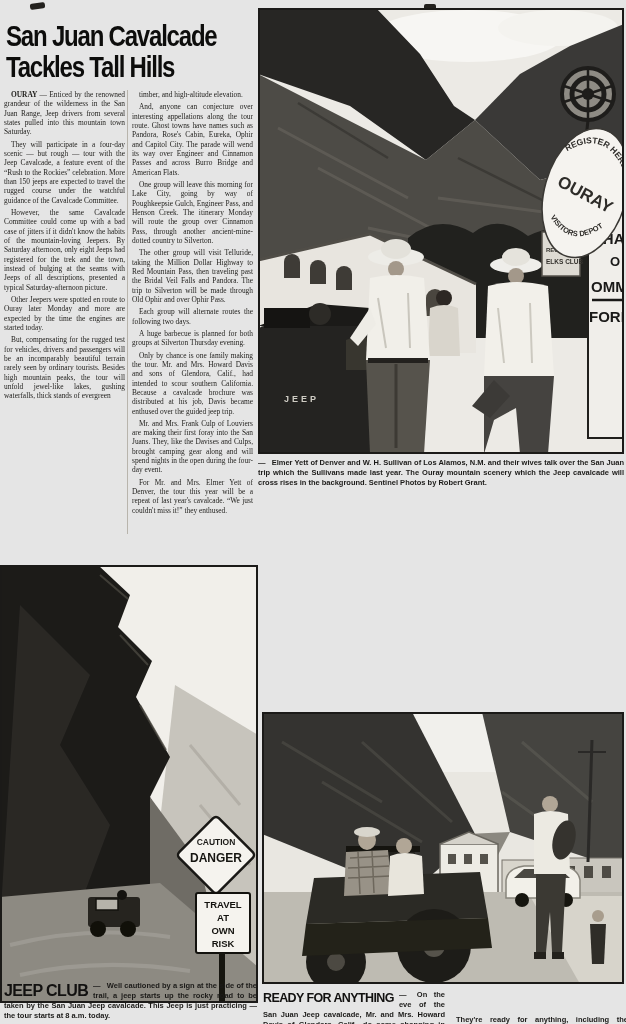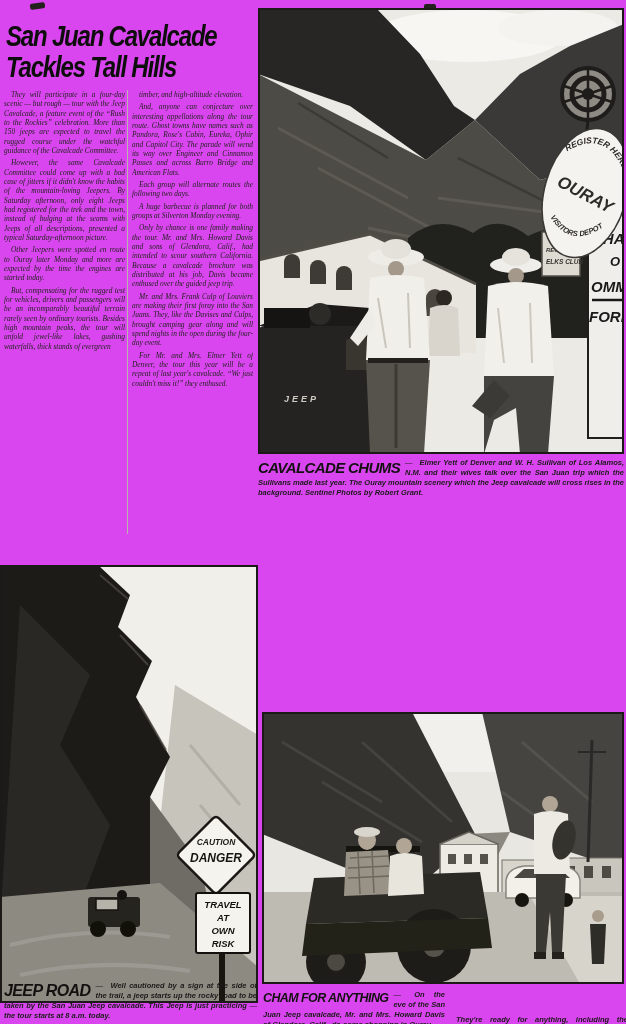--- a/index.html
+++ b/index.html
@@ -1,17 +1,17 @@
 <!DOCTYPE html>
 <html><head>
 <meta charset="utf-8">
 <style>
   html,body{margin:0;padding:0;background:#777;}
-  .page{position:relative;width:626px;height:1024px;background:#d946ef;overflow:hidden;
-        font-family:"Liberation Serif",serif;color:#1c1c1c;font-style:italic;}
+  .page{position:relative;width:626px;height:1024px;background:#e5e5e5;overflow:hidden;
+        font-family:"Liberation Serif",serif;color:#1c1c1c;}
   .speck{position:absolute;background:#23211e;border-radius:2px;}
   .headline{position:absolute;left:6px;top:20px;width:320px;
             font-family:"Liberation Sans",sans-serif;font-weight:bold;color:#0d0d0c;
             font-size:30px;line-height:31px;letter-spacing:-1.5px;
             transform:scaleX(0.8);transform-origin:left top;white-space:nowrap;}
   .col{position:absolute;top:90px;width:121px;height:444px;overflow:hidden;
        font-size:7.4px;line-height:1.26;text-align:justify;color:#242320;}
   .col p{margin:0 0 3px 0;text-indent:7px;}
   .col b{margin-right:2px;}
   .col-1{left:4px;}
@@ -36,31 +36,34 @@
 
   <div class="speck" style="left:30px;top:3px;width:15px;height:6px;transform:rotate(-8deg);"></div>
   <div class="speck" style="left:424px;top:4px;width:12px;height:8px;"></div>
 
   <div class="headline">
     <div>San Juan Cavalcade</div>
     <div>Tackles Tall Hills</div>
   </div>
 
   <div class="col col-1">
+    <p><b>OURAY</b><span>— Enticed by the renowned grandeur of the wilderness in the San Juan Range, Jeep drivers from several states pulled into this mountain town Saturday.</span></p>
     <p>They will participate in a four-day scenic — but rough — tour with the Jeep Cavalcade, a feature event of the “Rush to the Rockies” celebration. More than 150 jeeps are expected to travel the rugged course under the watchful guidance of the Cavalcade Committee.</p>
     <p>However, the same Cavalcade Committee could come up with a bad case of jitters if it didn't know the habits of the mountain-loving Jeepers. By Saturday afternoon, only eight Jeeps had registered for the trek and the town, instead of bulging at the seams with Jeeps of all descriptions, presented a typical Saturday-afternoon picture.</p>
     <p>Other Jeepers were spotted en route to Ouray later Monday and more are expected by the time the engines are started today.</p>
     <p>But, compensating for the rugged test for vehicles, drivers and passengers will be an incomparably beautiful terrain rarely seen by ordinary tourists. Besides high mountain peaks, the tour will unfold jewel-like lakes, gushing waterfalls, thick stands of evergreen</p>
   </div>
   <div class="vrule" style="left:127px;"></div>
   <div class="col col-2">
     <p>timber, and high-altitude elevation.</p>
     <p>And, anyone can conjecture over interesting appellations along the tour route. Ghost towns have names such as Pandora, Rose's Cabin, Eureka, Ophir and Capitol City. The parade will wend its way over Engineer and Cinnamon Passes and across Burro Bridge and American Flats.</p>
+    <p>One group will leave this morning for Lake City, going by way of Poughkeepsie Gulch, Engineer Pass, and Henson Creek. The itinerary Monday will route the group over Cinnamon Pass, through another ancient-mine-dotted country to Silverton.</p>
+    <p>The other group will visit Telluride, taking the Million Dollar Highway to Red Mountain Pass, then traveling past the Bridal Veil Falls and Pandora. The trip to Silverton will be made through Old Ophir and over Ophir Pass.</p>
     <p>Each group will alternate routes the following two days.</p>
-    <p>A huge barbecue is planned for both groups at Silverton Monday evening.</p>
+    <p>A huge barbecue is planned for both groups at Silverton Thursday evening.</p>
     <p>Only by chance is one family making the tour. Mr. and Mrs. Howard Davis and sons of Glendora, Calif., had intended to scour southern California. Because a cavalcade brochure was distributed at his job, Davis became enthused over the guided jeep trip.</p>
     <p>Mr. and Mrs. Frank Culp of Louviers are making their first foray into the San Juans. They, like the Davises and Culps, brought camping gear along and will spend nights in the open during the four-day event.</p>
     <p>For Mr. and Mrs. Elmer Yett of Denver, the tour this year will be a repeat of last year's cavalcade. “We just couldn't miss it!” they enthused.</p>
   </div>
 
   <div class="photo" style="left:258px;top:8px;">
     <svg width="366" height="446" viewBox="0 0 366 446">
       <defs>
         <path id="arcTop" d="M 291 158 Q 327 110 363 160" fill="none"></path>
         <path id="arcBottom" d="M 288 204 Q 327 258 364 198" fill="none"></path>
@@ -145,21 +148,20 @@
         <text x="327" y="192" text-anchor="middle" class="sign-text" font-size="17" fill="#2e2c29" transform="rotate(12 327 187)">OURAY</text>
         <text font-size="7.5" class="sign-text" fill="#2e2c29">
           <textPath href="#arcBottom" startOffset="50%" text-anchor="middle">VISITORS DEPOT</textPath>
         </text>
       </g>
       <rect x="1" y="1" width="364" height="444" fill="none" stroke="#1b1a18" stroke-width="2"></rect>
     </svg>
   </div>
 
   <div class="caption" style="left:258px;top:458px;width:366px;">
-    <span class="cap-lead big">CAVALCADE CHUMS</span>
     <span class="cap-dash">—</span>
     <span>Elmer Yett of Denver and W. H. Sullivan of Los Alamos, N.M. and their wives talk over the San Juan trip which the Sullivans made last year. The Ouray mountain scenery which the Jeep cavalcade will cross rises in the background. Sentinel Photos by Robert Grant.</span>
   </div>
 
   <div class="photo" style="left:0;top:565px;">
     <svg width="258" height="438" viewBox="0 0 258 438">
       <rect width="258" height="438" fill="#f1efea"></rect>
       <polygon points="175,120 258,170 258,438 140,438" fill="#c7c4bc"></polygon>
       <path d="M190,180 L240,240 M200,240 L250,300 M185,300 L235,370" stroke="#a5a29a" stroke-width="3" fill="none" opacity="0.6"></path>
       <g>
@@ -191,21 +193,21 @@
         <text x="223" y="356" text-anchor="middle" class="sign-text" font-size="9.5" fill="#14130f">AT</text>
         <text x="223" y="369" text-anchor="middle" class="sign-text" font-size="9.5" fill="#14130f">OWN</text>
         <text x="223" y="382" text-anchor="middle" class="sign-text" font-size="9.5" fill="#14130f">RISK</text>
       </g>
       <rect x="219" y="388" width="6" height="50" fill="#16150f"></rect>
       <rect x="1" y="1" width="256" height="436" fill="none" stroke="#1b1a18" stroke-width="2"></rect>
     </svg>
   </div>
 
   <div class="caption" style="left:4px;top:981px;width:253px;">
-    <span class="cap-lead bigger">JEEP ROAD</span>
+    <span class="cap-lead bigger">JEEP CLUB</span>
     <span class="cap-dash">—</span>
     <span>Well cautioned by a sign at the side of the trail, a jeep starts up the rocky road to be taken by the San Juan Jeep cavalcade. This Jeep is just practicing — the tour starts at 8 a.m. today.</span>
   </div>
 
   <div class="photo" style="left:262px;top:712px;">
     <svg width="362" height="272" viewBox="0 0 362 272">
       <rect width="362" height="272" fill="#e9e7e1"></rect>
       <rect width="362" height="60" fill="#f1f0ec"></rect>
       <g>
         <path d="M0,0 L150,0 L214,124 L148,182 L0,122 Z" fill="#343330"></path>
@@ -260,21 +262,21 @@
         <path d="M84,140 L126,138 L130,182 L82,184 Z" fill="#989287"></path>
         <path d="M88,146 L126,144 M86,156 L128,154 M86,166 L128,164 M96,140 L98,182 M110,139 L112,181" stroke="#6d675c" stroke-width="1.5" fill="none"></path>
         <circle cx="142" cy="134" r="8" fill="#b1a696"></circle>
         <path d="M128,144 Q142,138 160,144 L162,182 L126,184 Z" fill="#e8e5dc"></path>
       </g>
       <rect x="1" y="1" width="360" height="270" fill="none" stroke="#1b1a18" stroke-width="2"></rect>
     </svg>
   </div>
 
   <div class="caption" style="left:263px;top:990px;width:182px;">
-    <span class="cap-lead small">CHAM FOR ANYTHING</span>
+    <span class="cap-lead small">READY FOR ANYTHING</span>
     <span class="cap-dash">—</span>
     <span>On the eve of the San Juan Jeep cavalcade, Mr. and Mrs. Howard Davis of Glendora, Calif., do some shopping in Ouray.</span>
   </div>
   <div class="caption" style="left:456px;top:992px;width:172px;margin-top:23px;">
     <span>They're ready for anything, including the scenery coming up on the three day tour through the San Juans.</span>
   </div>
 
 </div>
 
 </body></html>

